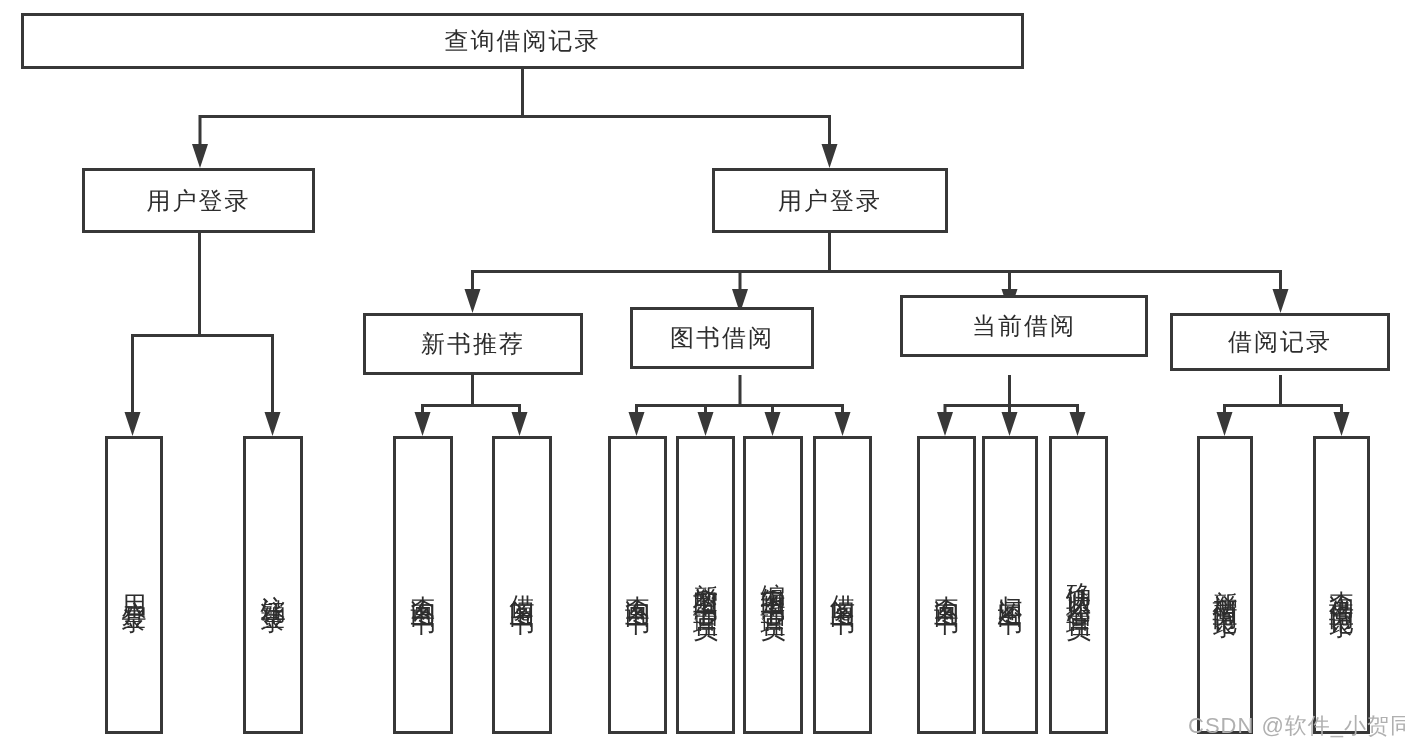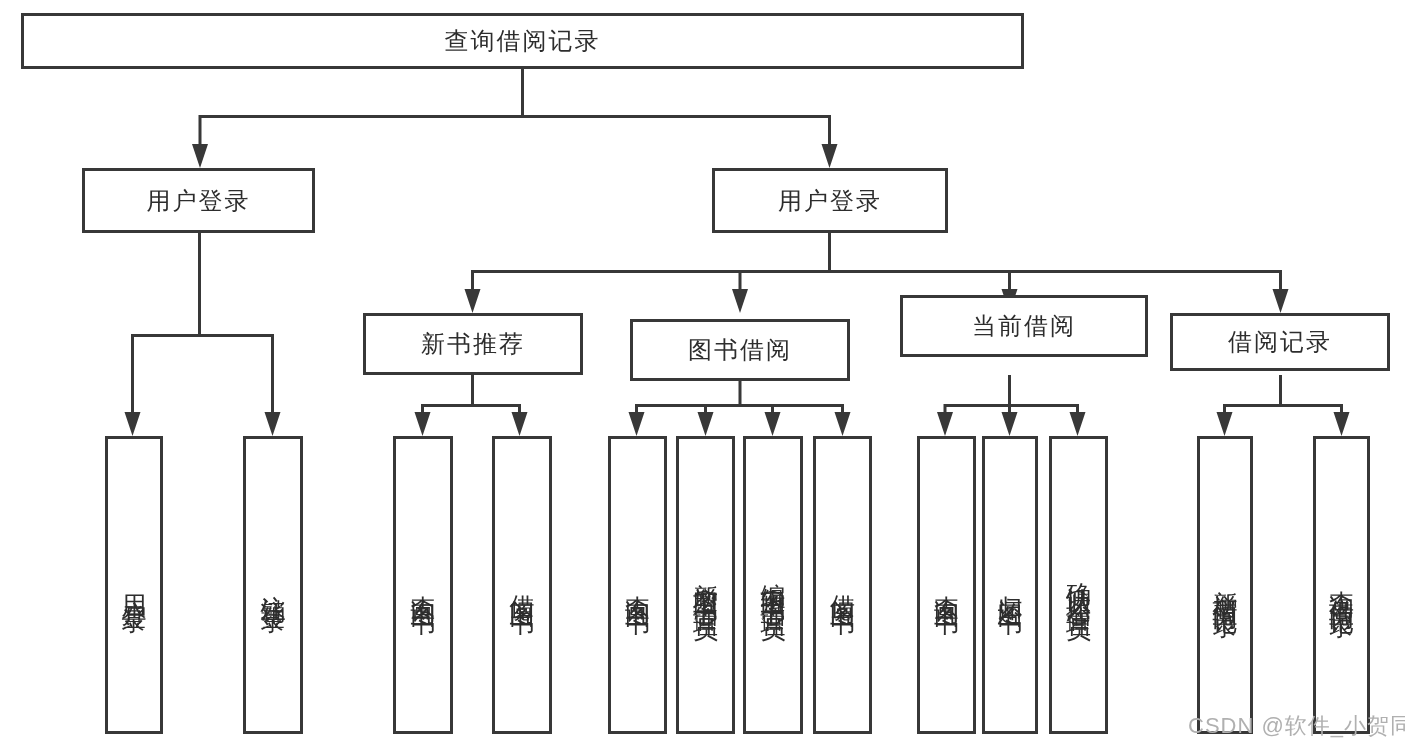--- a/index.html
+++ b/index.html
@@ -85,21 +85,21 @@
       M1216.5 412 L1232.5 412 L1224.5 436 Z
       M1333.5 412 L1349.5 412 L1341.5 436 Z"></path>
   </svg>
 
   <div class="box hlabel" style="left:21px;top:13px;width:1003px;height:56px;">查询借阅记录</div>
 
   <div class="box hlabel" style="left:82px;top:168px;width:233px;height:65px;">用户登录</div>
   <div class="box hlabel" style="left:712px;top:168px;width:236px;height:65px;">用户登录</div>
 
   <div class="box hlabel" style="left:363px;top:313px;width:220px;height:62px;">新书推荐</div>
-  <div class="box hlabel" style="left:630px;top:319px;width:220px;height:62px;">图书借阅</div>
+  <div class="box hlabel" style="left:630px;top:307px;width:184px;height:62px;">图书借阅</div>
   <div class="box hlabel" style="left:900px;top:295px;width:248px;height:62px;">当前借阅</div>
   <div class="box hlabel" style="left:1170px;top:313px;width:220px;height:58px;">借阅记录</div>
 
   <div class="box leaf" style="left:105px;top:436px;width:58px;height:298px;">用户登录</div>
   <div class="box leaf" style="left:243px;top:436px;width:60px;height:298px;">注销登录</div>
 
   <div class="box leaf" style="left:393px;top:436px;width:60px;height:298px;">查询图书</div>
   <div class="box leaf" style="left:492px;top:436px;width:60px;height:298px;">借阅图书</div>
 
   <div class="box leaf" style="left:608px;top:436px;width:59px;height:298px;">查询图书</div>

